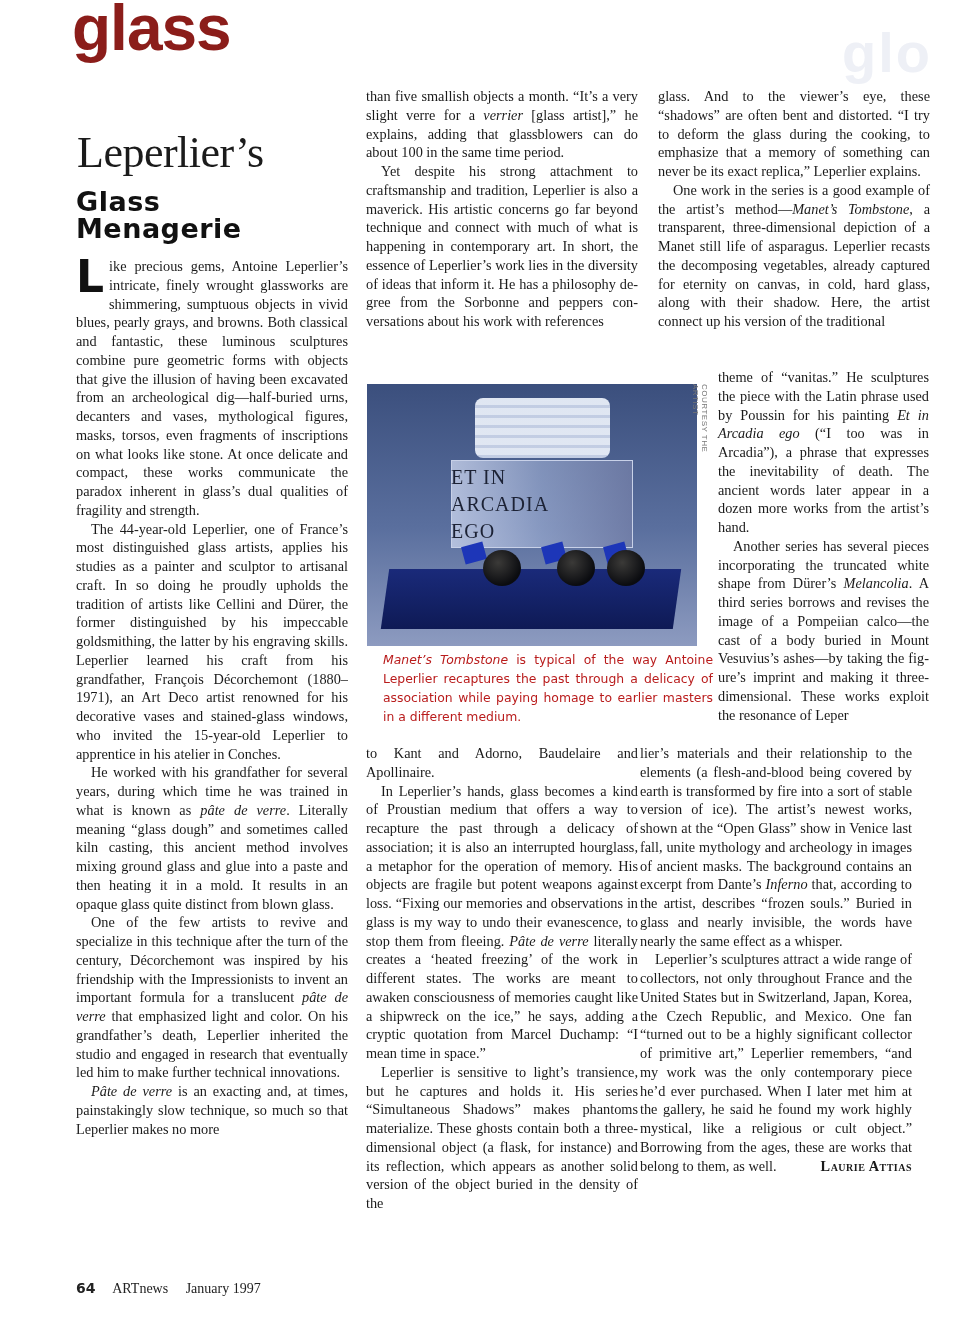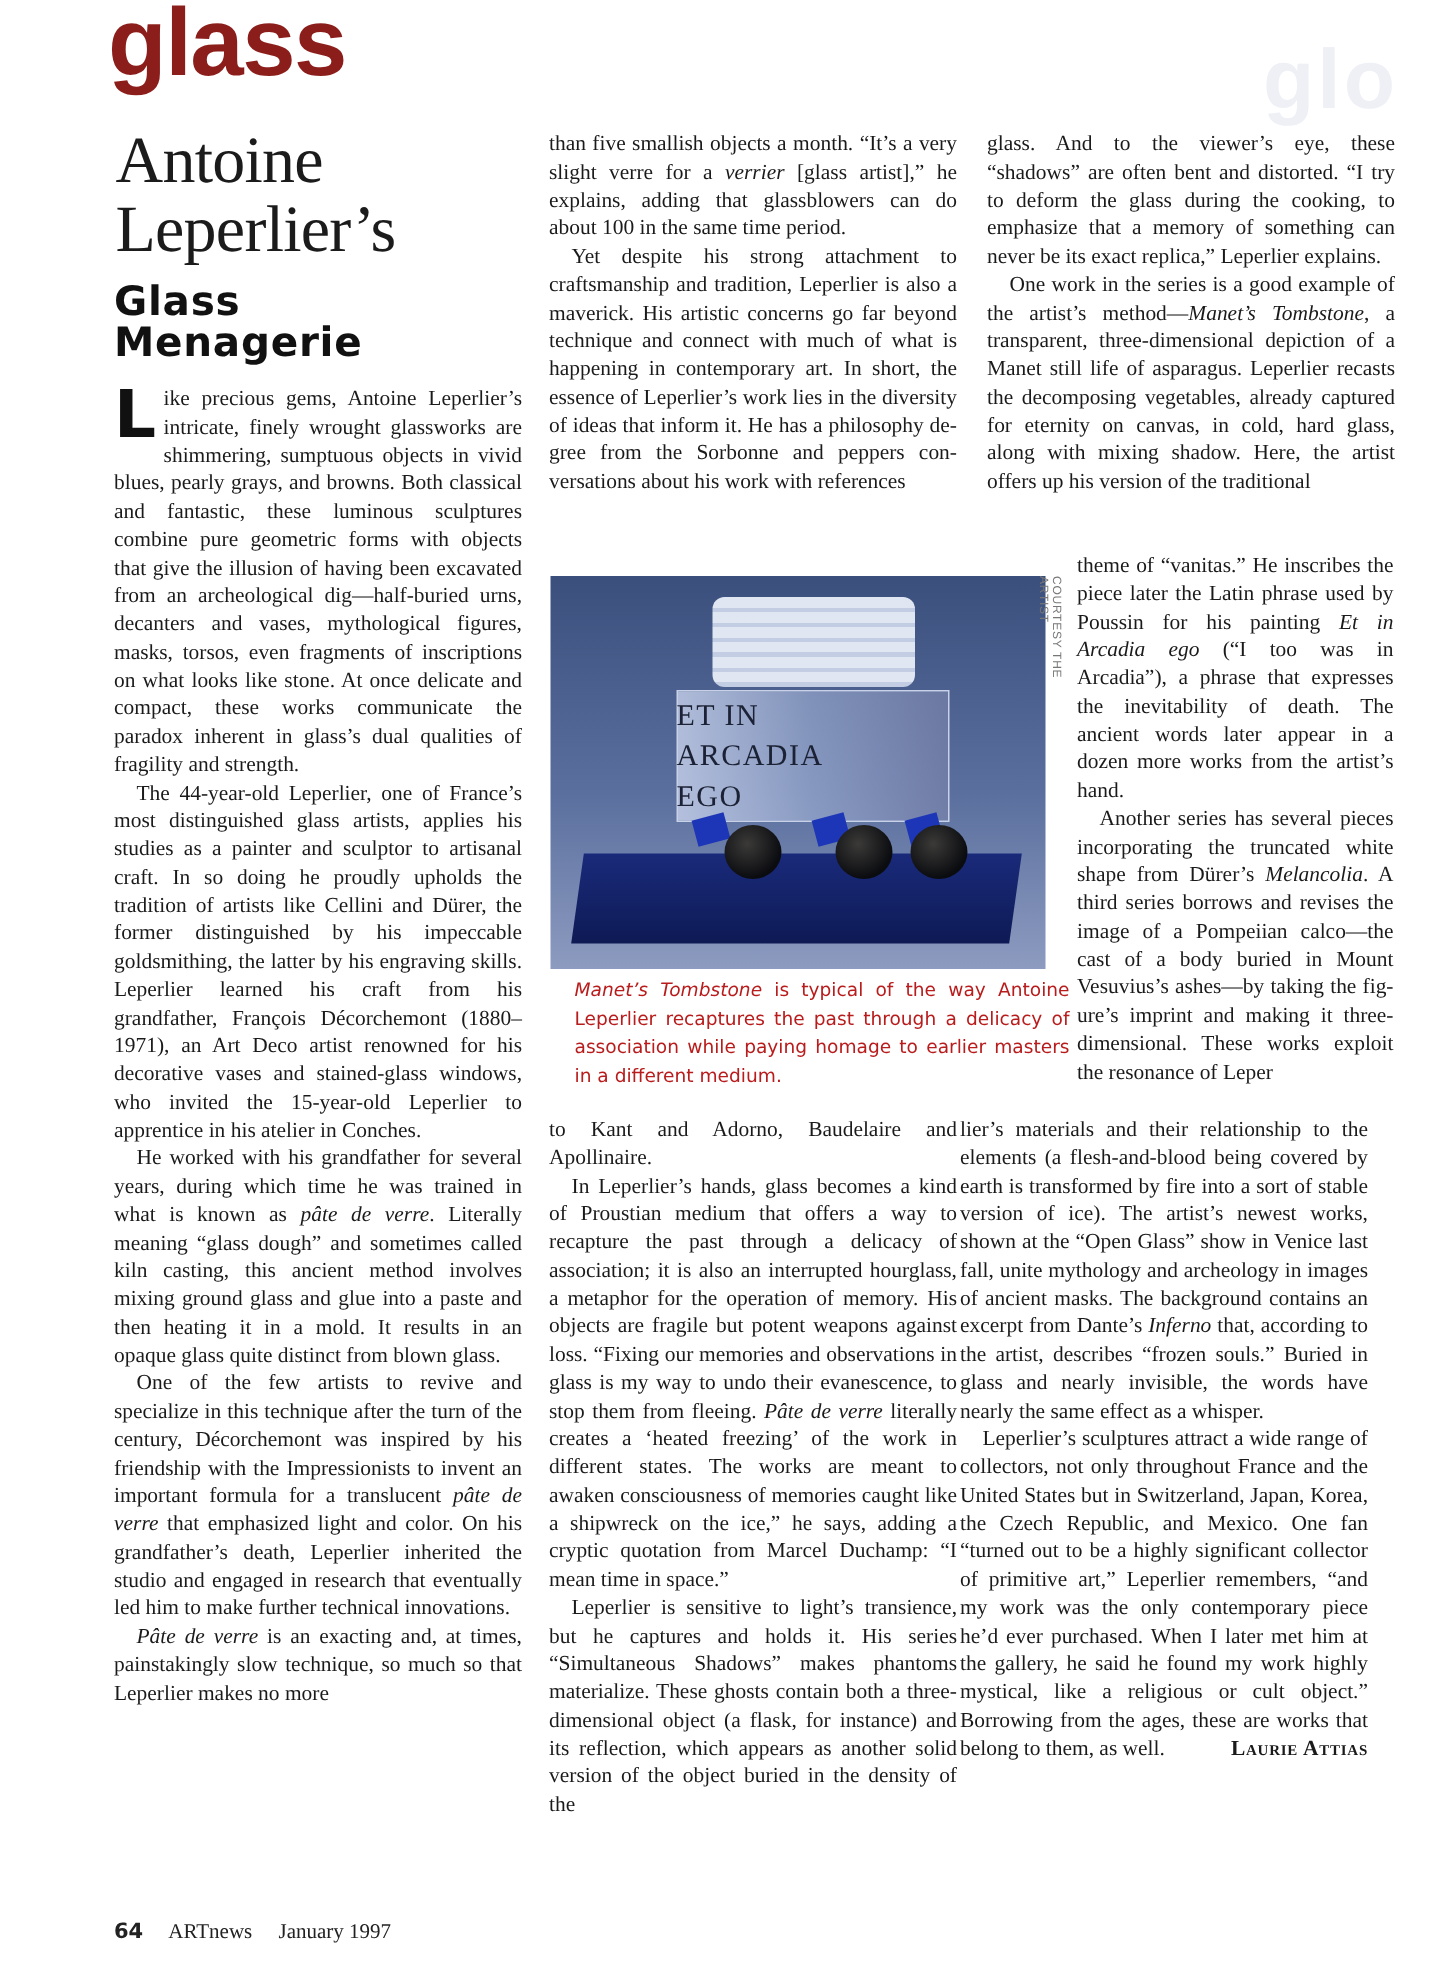--- a/index.html
+++ b/index.html
@@ -107,21 +107,21 @@
 </head>
 <body>
 
 <div class="page">
 
   <div class="ghost-mark">glo</div>
 
   <h2 class="section-kicker">glass</h2>
 
   <h1 class="title">
-    <span>Antoine</span><br>
+    <br>
     <span>Leperlier’s</span>
   </h1>
 
   <h3 class="subtitle">
     <span>Glass</span><br>
     <span>Menagerie</span>
   </h3>
 
   <div class="col col1">
     <p class="noindent"><span class="dropcap">L</span><span>ike precious gems, Antoine Leperlier’s intricate, finely wrought glassworks are shimmering, sumptuous objects in vivid blues, pearly grays, and browns. Both classical and fantastic, these luminous sculptures combine pure geometric forms with objects that give the illusion of having been excavated from an archeological dig—half-buried urns, decanters and vases, mythological figures, masks, torsos, even fragments of inscriptions on what looks like stone. At once delicate and compact, these works communicate the paradox inherent in glass’s dual qualities of fragility and strength.</span></p>
@@ -159,25 +159,25 @@
   </div>
 
   <div class="col col2b">
     <p class="noindent">to Kant and Adorno, Baudelaire and Apollinaire.</p>
     <p><span>In Leperlier’s hands, glass becomes a kind of Proustian medium that offers a way to recapture the past through a delicacy of association; it is also an inter­rupted hourglass, a metaphor for the operation of memory. His objects are fragile but potent weapons against loss. “Fixing our memories and observations in glass is my way to undo their evanes­cence, to stop them from fleeing. </span><i>Pâte de verre</i><span> literally creates a ‘heated freezing’ of the work in different states. The works are meant to awaken consciousness of memories caught like a shipwreck on the ice,” he says, adding a cryptic quota­tion from Marcel Duchamp: “I mean time in space.”</span></p>
     <p>Leperlier is sensitive to light’s tran­sience, but he captures and holds it. His series “Simultaneous Shadows” makes phantoms materialize. These ghosts con­tain both a three-dimensional object (a flask, for instance) and its reflection, which appears as another solid version of the object buried in the density of the</p>
   </div>
 
   <div class="col col3a">
     <p class="noindent">glass. And to the viewer’s eye, these “shadows” are often bent and distorted. “I try to deform the glass during the cooking, to emphasize that a memory of something can never be its exact replica,” Leperlier explains.</p>
-    <p><span>One work in the series is a good exam­ple of the artist’s method—</span><i>Manet’s Tombstone</i><span>, a transparent, three-dimen­sional depiction of a Manet still life of asparagus. Leperlier recasts the decom­posing vegetables, already captured for eternity on canvas, in cold, hard glass, along with mixing shadow. Here, the artist offers up his version of the traditional</span></p>
+    <p><span>One work in the series is a good exam­ple of the artist’s method—</span><i>Manet’s Tombstone</i><span>, a transparent, three-dimen­sional depiction of a Manet still life of asparagus. Leperlier recasts the decom­posing vegetables, already captured for eternity on canvas, in cold, hard glass, along with their shadow. Here, the artist connect up his version of the traditional</span></p>
   </div>
 
   <div class="col col3b">
-    <p class="noindent"><span>theme of “vanitas.” He inscribes the piece later the Latin phrase used by Poussin for his painting </span><i>Et in Arcadia ego</i><span> (“I too was in Arcadia”), a phrase that ex­presses the inevitability of death. The ancient words later appear in a dozen more works from the artist’s hand.</span></p>
+    <p class="noindent"><span>theme of “vanitas.” He sculptures the piece with the Latin phrase used by Poussin for his painting </span><i>Et in Arcadia ego</i><span> (“I too was in Arcadia”), a phrase that ex­presses the inevitability of death. The ancient words later appear in a dozen more works from the artist’s hand.</span></p>
     <p><span>Another series has several pieces incorporating the trun­cated white shape from Dürer’s </span><i>Melancolia</i><span>. A third series bor­rows and revises the image of a Pompeiian calco—the cast of a body buried in Mount Vesu­vius’s ashes—by taking the fig­ure’s imprint and making it three-dimensional. These works exploit the resonance of Leper­</span></p>
   </div>
 
   <div class="col col3c">
     <p class="noindent"><span>lier’s materials and their relationship to the elements (a flesh-and-blood being covered by earth is transformed by fire into a sort of stable version of ice). The artist’s newest works, shown at the “Open Glass” show in Venice last fall, unite mythology and archeology in images of ancient masks. The back­ground contains an excerpt from Dante’s </span><i>Inferno</i><span> that, according to the artist, de­scribes “frozen souls.” Buried in glass and nearly invisible, the words have nearly the same effect as a whisper.</span></p>
     <p><span>Leperlier’s sculptures attract a wide range of collectors, not only throughout France and the United States but in Switzerland, Japan, Korea, the Czech Republic, and Mexico. One fan “turned out to be a highly significant collector of primitive art,” Leperlier remembers, “and my work was the only contemporary piece he’d ever purchased. When I later met him at the gallery, he said he found my work highly mystical, like a religious or cult object.” Borrowing from the ages, these are works that belong to them, as well.</span> <span class="byline">Laurie Attias</span></p>
   </div>
 
   <div class="footer">
     <span class="page-num">64</span>

